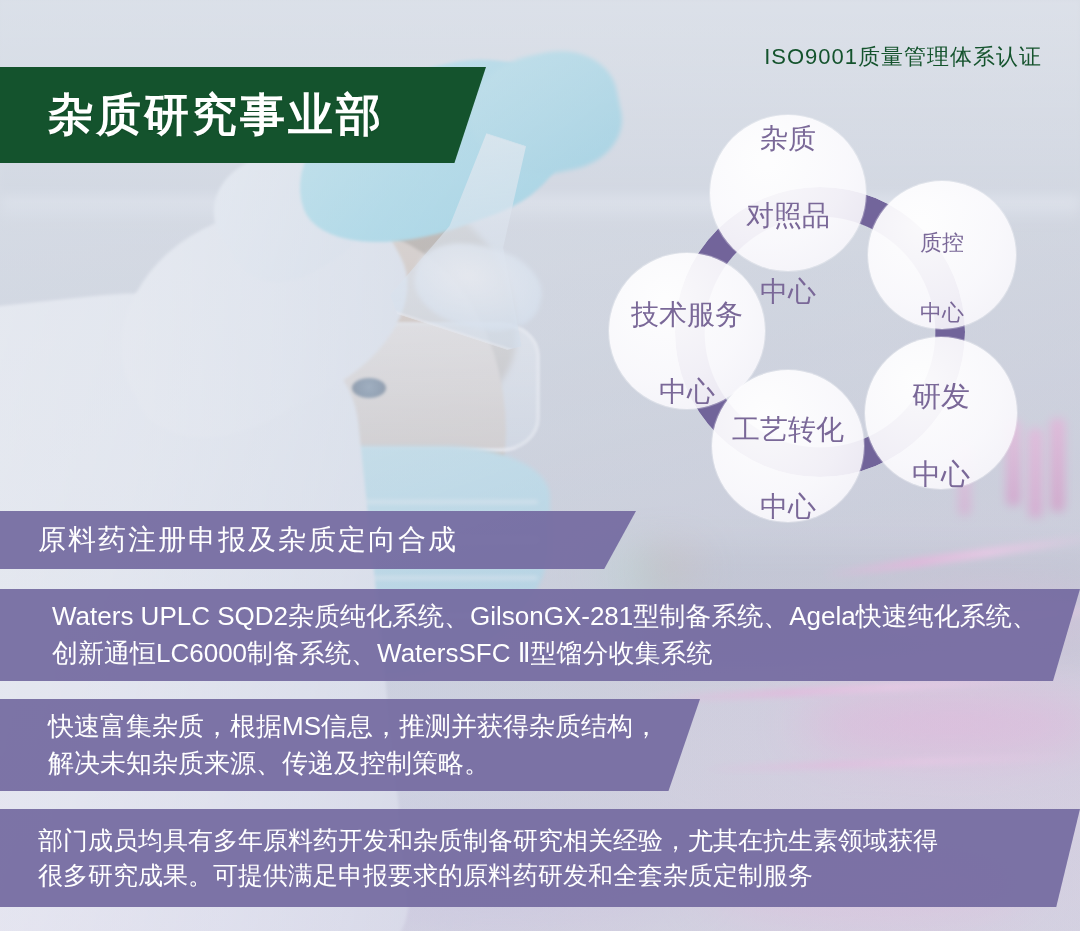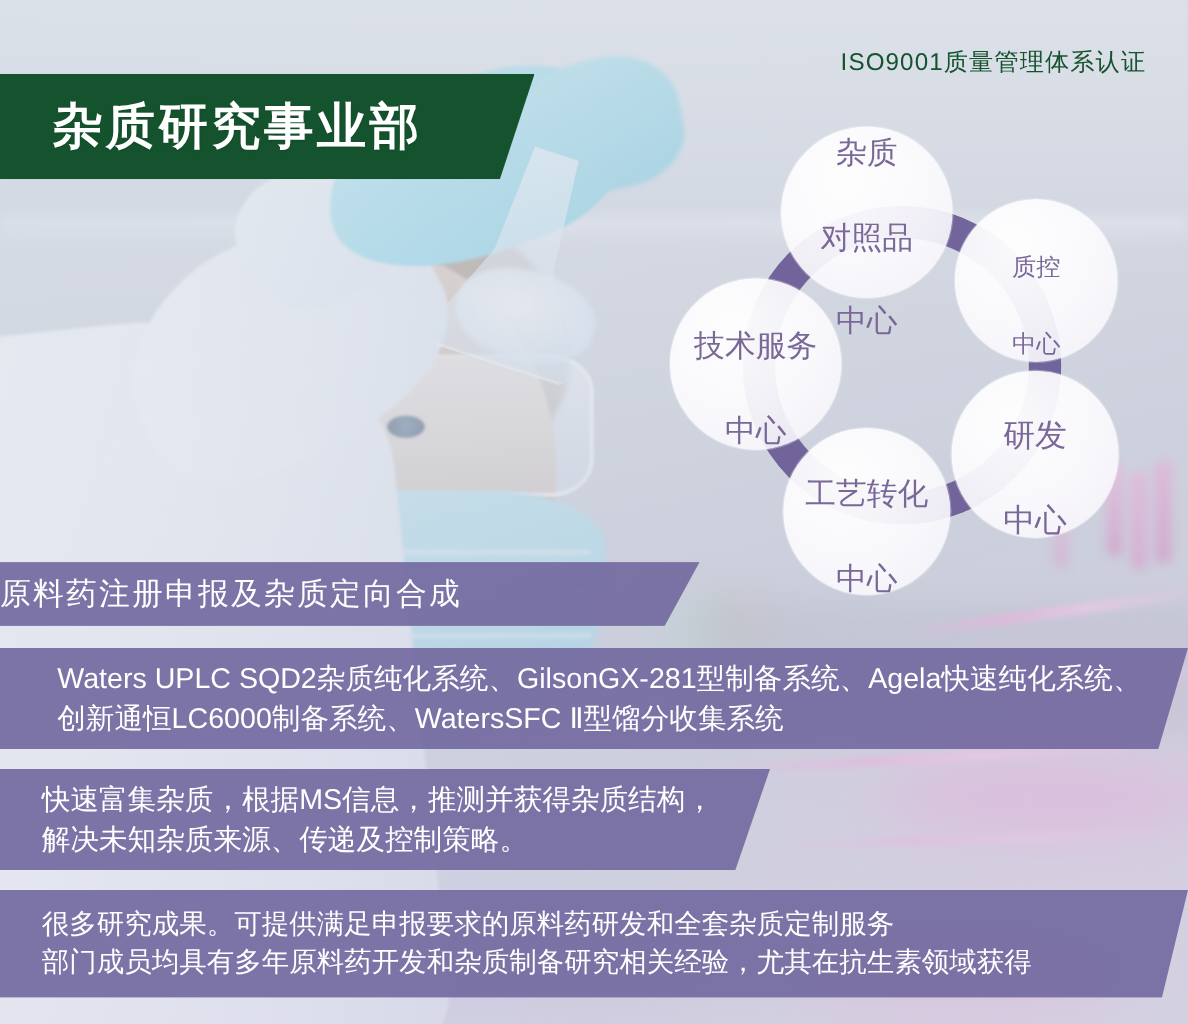--- a/index.html
+++ b/index.html
@@ -238,46 +238,47 @@
     line-height: 1.14;
     text-align: center;
     box-shadow: 0 0 0 1px rgba(255,255,255,0.28);
   }
   .bubble span { display: block; white-space: nowrap; margin-top: 45px; }
 
   .bubble.b-ref  { left: 115px; top:  10px; width: 156px; height: 156px; font-size: 28px; }
   .bubble.b-qc   { left: 273px; top:  76px; width: 148px; height: 148px; font-size: 22px; }
   .bubble.b-tech { left:  14px; top: 148px; width: 156px; height: 156px; font-size: 28px; align-items: center; }
   .bubble.b-rd   { left: 270px; top: 232px; width: 152px; height: 152px; font-size: 29px; }
-  .bubble.b-proc { left: 117px; top: 284px; width: 152px; height: 152px; font-size: 28px; text-align: right; }
+  .bubble.b-proc { left: 117px; top: 265px; width: 152px; height: 152px; font-size: 28px; text-align: right; }
 
   
   .band {
     position: absolute; left: 0;
     background: rgba(116,106,160,0.93);
     color: #ffffff;
     display: flex; flex-direction: column; justify-content: center;
   }
   .band .line { white-space: nowrap; }
 
   .band-1 {
     top: 511px; width: 636px; height: 58px;
     clip-path: polygon(0 0, 100% 0, 95% 100%, 0 100%);
+    padding-left: 38px;
     font-size: 28px; letter-spacing: 2px;
   }
   .band-2 {
     top: 589px; width: 1080px; height: 92px;
     clip-path: polygon(0 0, 100% 0, 97.5% 100%, 0 100%);
     padding-left: 52px;
     font-size: 26px; line-height: 1.42;
   }
   .band-3 {
     top: 699px; width: 700px; height: 92px;
     clip-path: polygon(0 0, 100% 0, 95.5% 100%, 0 100%);
-    padding-left: 38px;
+    padding-left: 48px;
     font-size: 26px; line-height: 1.42;
   }
   .band-4 {
     top: 809px; width: 1080px; height: 98px;
     clip-path: polygon(0 0, 100% 0, 97.8% 100%, 0 100%);
     padding-left: 38px;
     font-size: 25px; line-height: 1.42;
   }
 </style>
 </head>
@@ -384,17 +385,17 @@
     <div class="line">Waters UPLC SQD2杂质纯化系统、GilsonGX-281型制备系统、Agela快速纯化系统、</div>
     <div class="line">创新通恒LC6000制备系统、WatersSFC Ⅱ型馏分收集系统</div>
   </div>
 
   <div class="band band-3">
     <div class="line">快速富集杂质，根据MS信息，推测并获得杂质结构，</div>
     <div class="line">解决未知杂质来源、传递及控制策略。</div>
   </div>
 
   <div class="band band-4">
+    <div class="line">部门成员均具有多年原料药开发和杂质制备研究相关经验，尤其在抗生素领域获得</div>
     <div class="line">很多研究成果。可提供满足申报要求的原料药研发和全套杂质定制服务</div>
-    <div class="line">部门成员均具有多年原料药开发和杂质制备研究相关经验，尤其在抗生素领域获得</div>
   </div>
 
 </div>
 
 </body></html>

